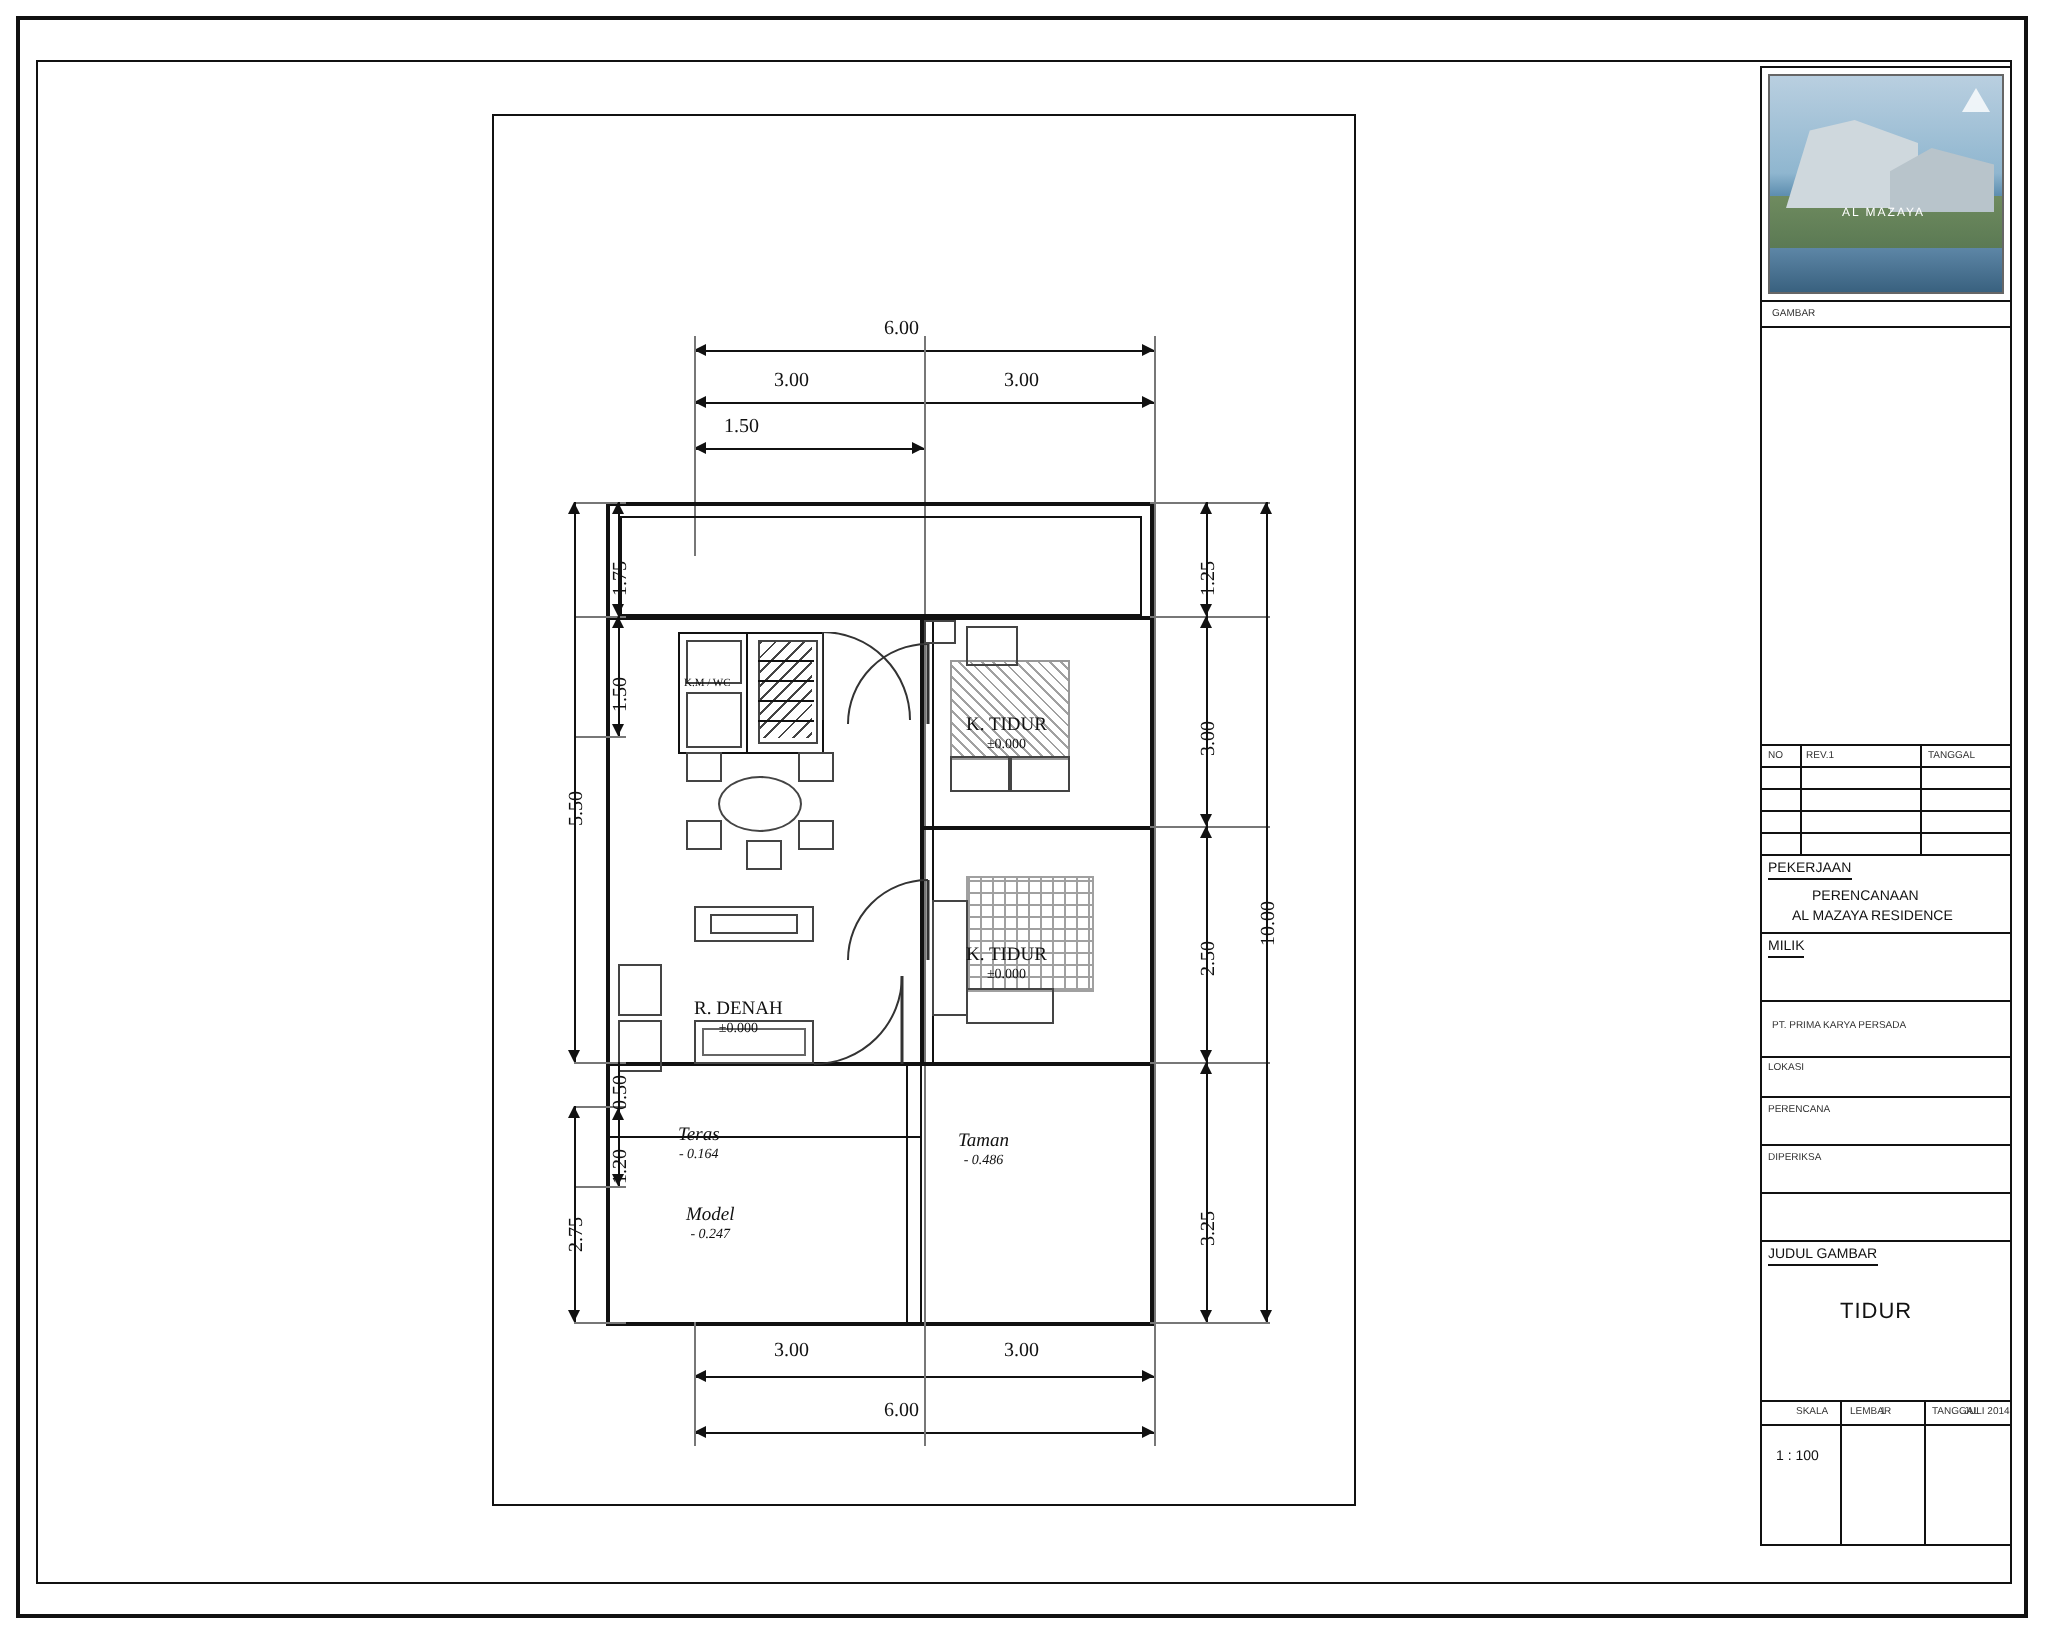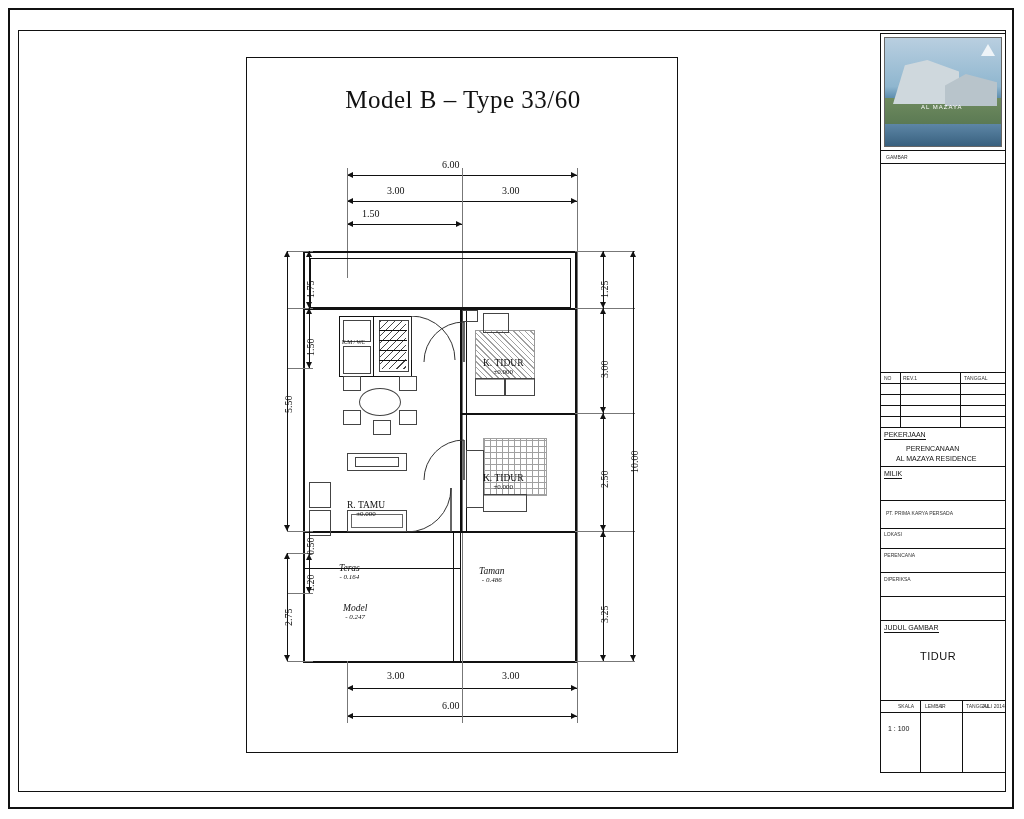--- a/index.html
+++ b/index.html
@@ -57,21 +57,20 @@
 </head>
 <body>
 
 <div class="sheet">
 
   <div class="outer-border"></div>
   <div class="inner-border"></div>
 
   <div class="draw-frame">
 
-    <div class="draw-title">Model B – Type 33/60</div>
 
     <div class="plan">
 
       <div class="ln h" style="left:100px;top:117px;width:230px;"></div>
       <div class="ah ah-l" style="left:100px;top:114px;"></div>
       <div class="ah ah-r" style="left:324px;top:114px;"></div>
       <div class="dim" style="left:195px;top:101px;">6.00</div>
 
       <div class="ln h" style="left:100px;top:143px;width:230px;"></div>
       <div class="ah ah-l" style="left:100px;top:140px;"></div>
@@ -177,21 +176,21 @@
 
       <div class="room-label" style="left:236px;top:300px;">
         <span>K. TIDUR</span>
         <span class="el">±0.000</span>
       </div>
       <div class="room-label" style="left:236px;top:415px;">
         <span>K. TIDUR</span>
         <span class="el">±0.000</span>
       </div>
       <div class="room-label" style="left:100px;top:442px;">
-        <span>R. TAMU</span>
+        <span>R. DENAH</span>
         <span class="el">±0.000</span>
       </div>
       <div class="room-label ital" style="left:92px;top:505px;">
         <span>Teras</span>
         <span class="el">- 0.164</span>
       </div>
       <div class="room-label ital" style="left:96px;top:545px;">
         <span>Model</span>
         <span class="el">- 0.247</span>
       </div>

